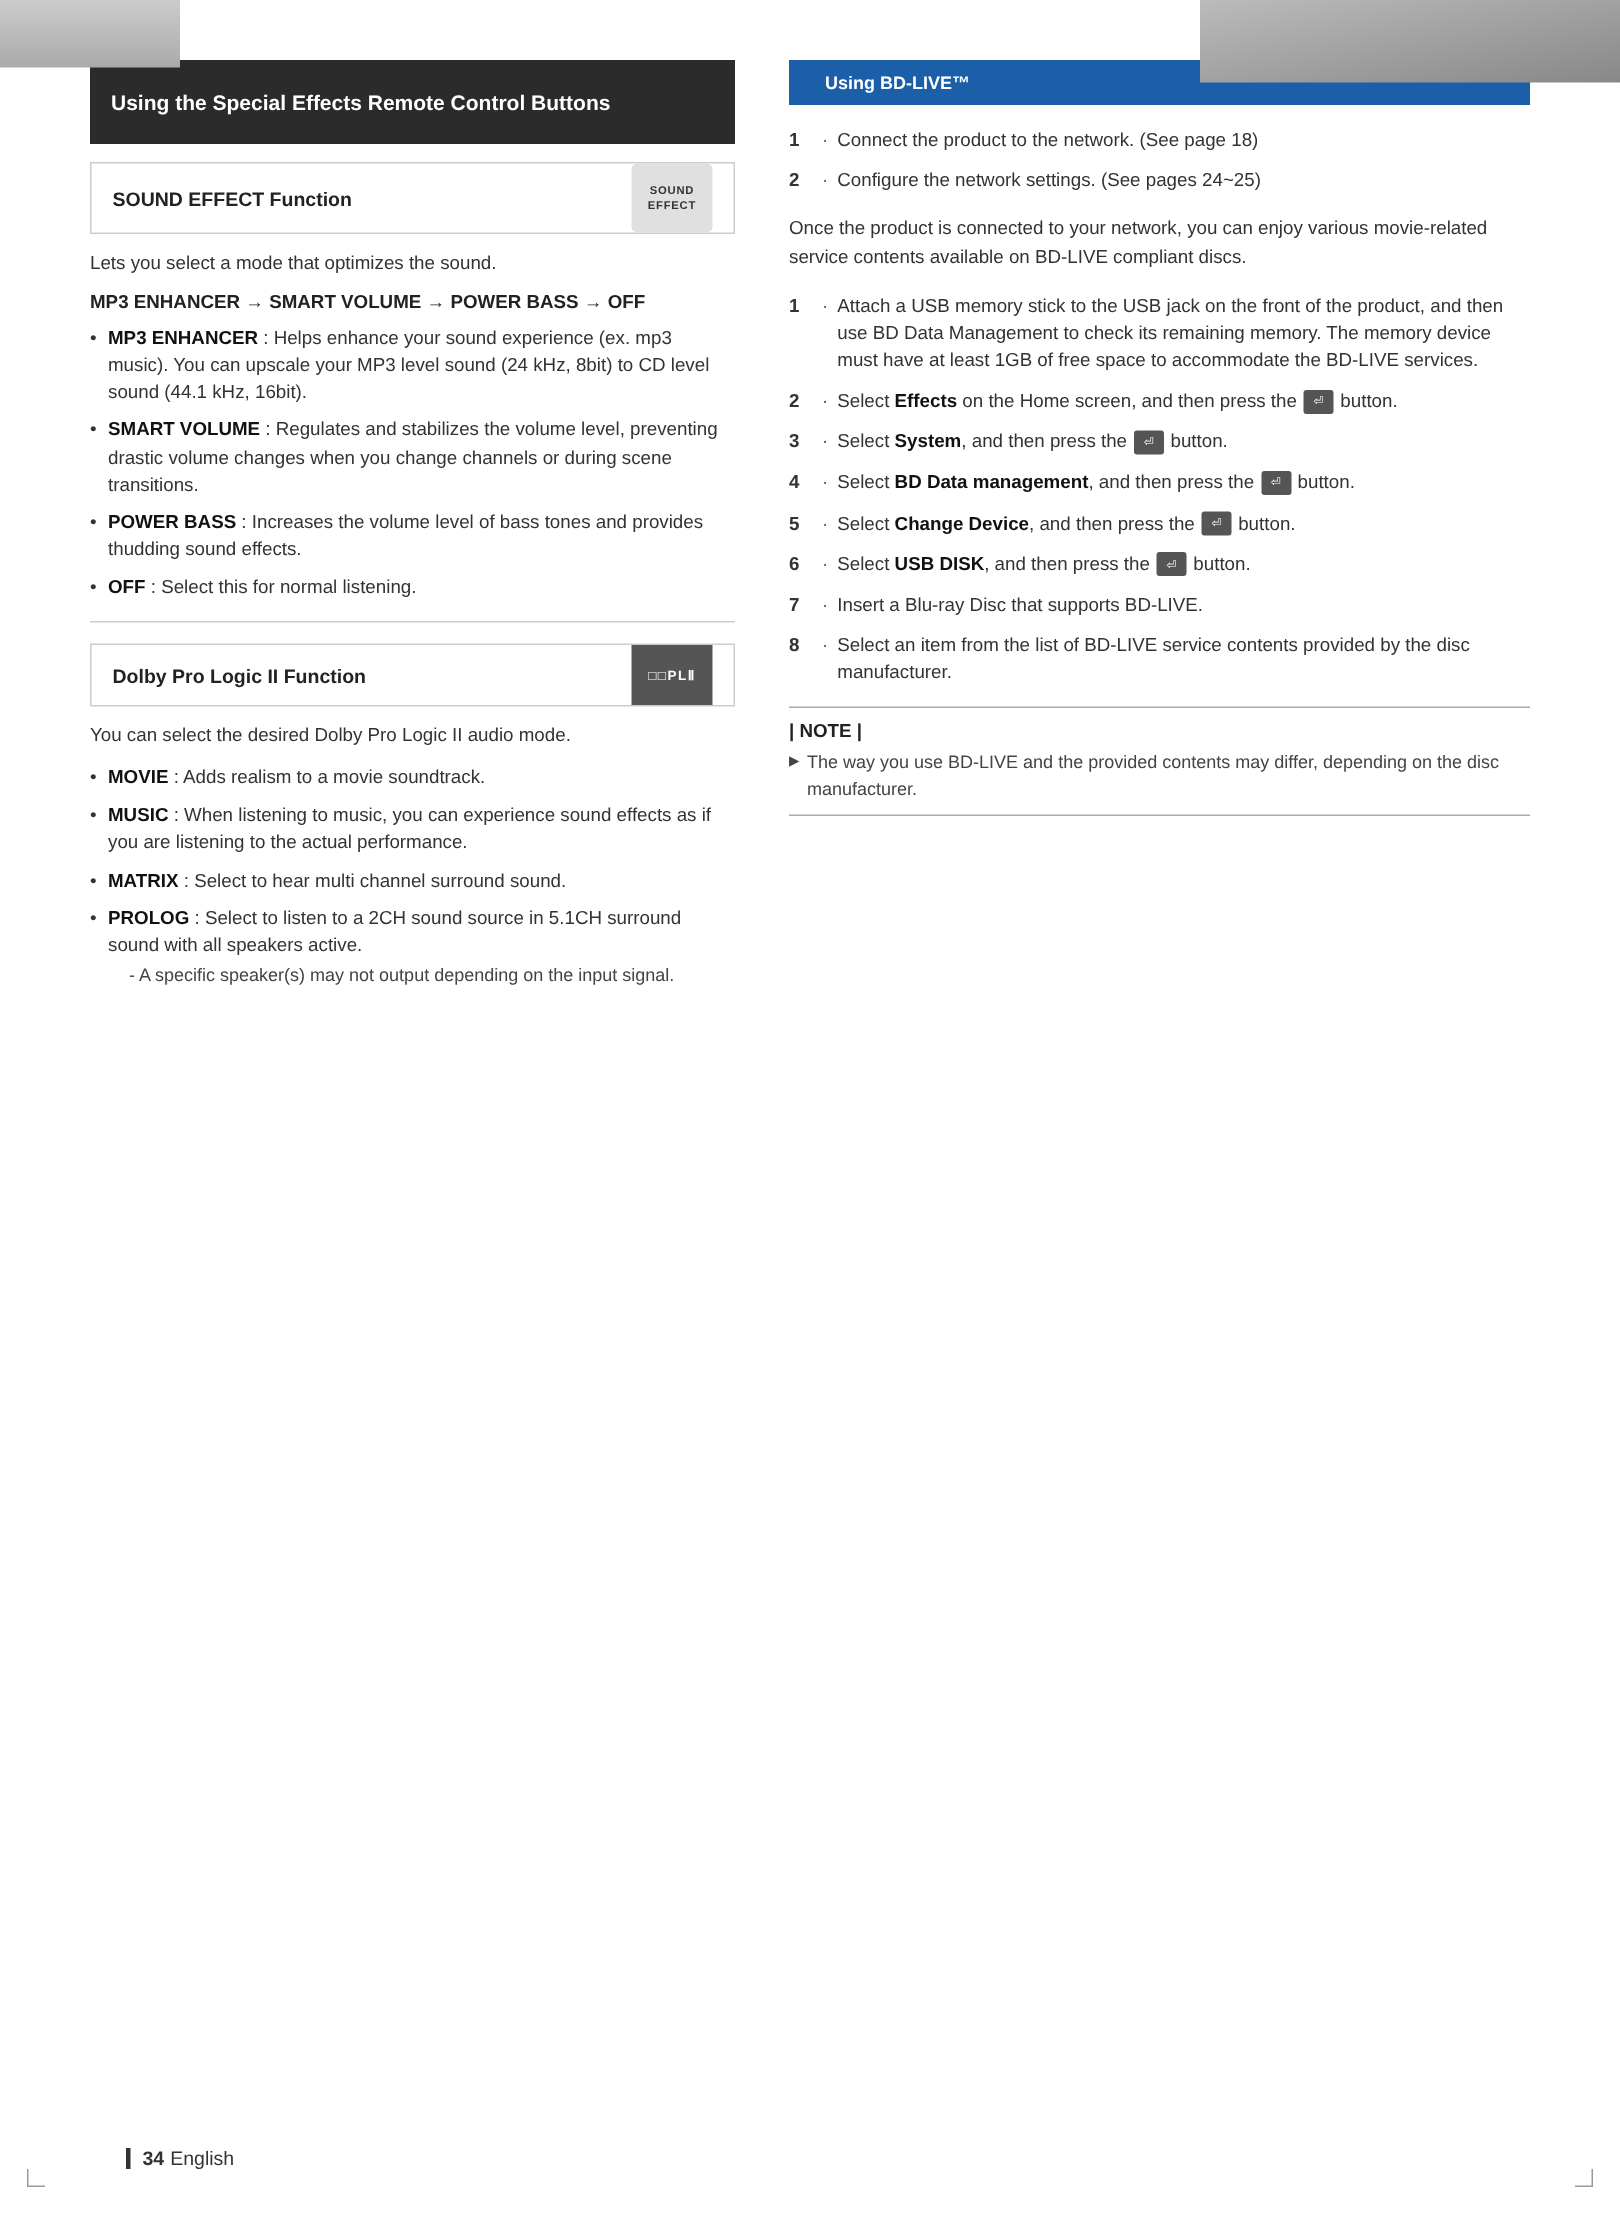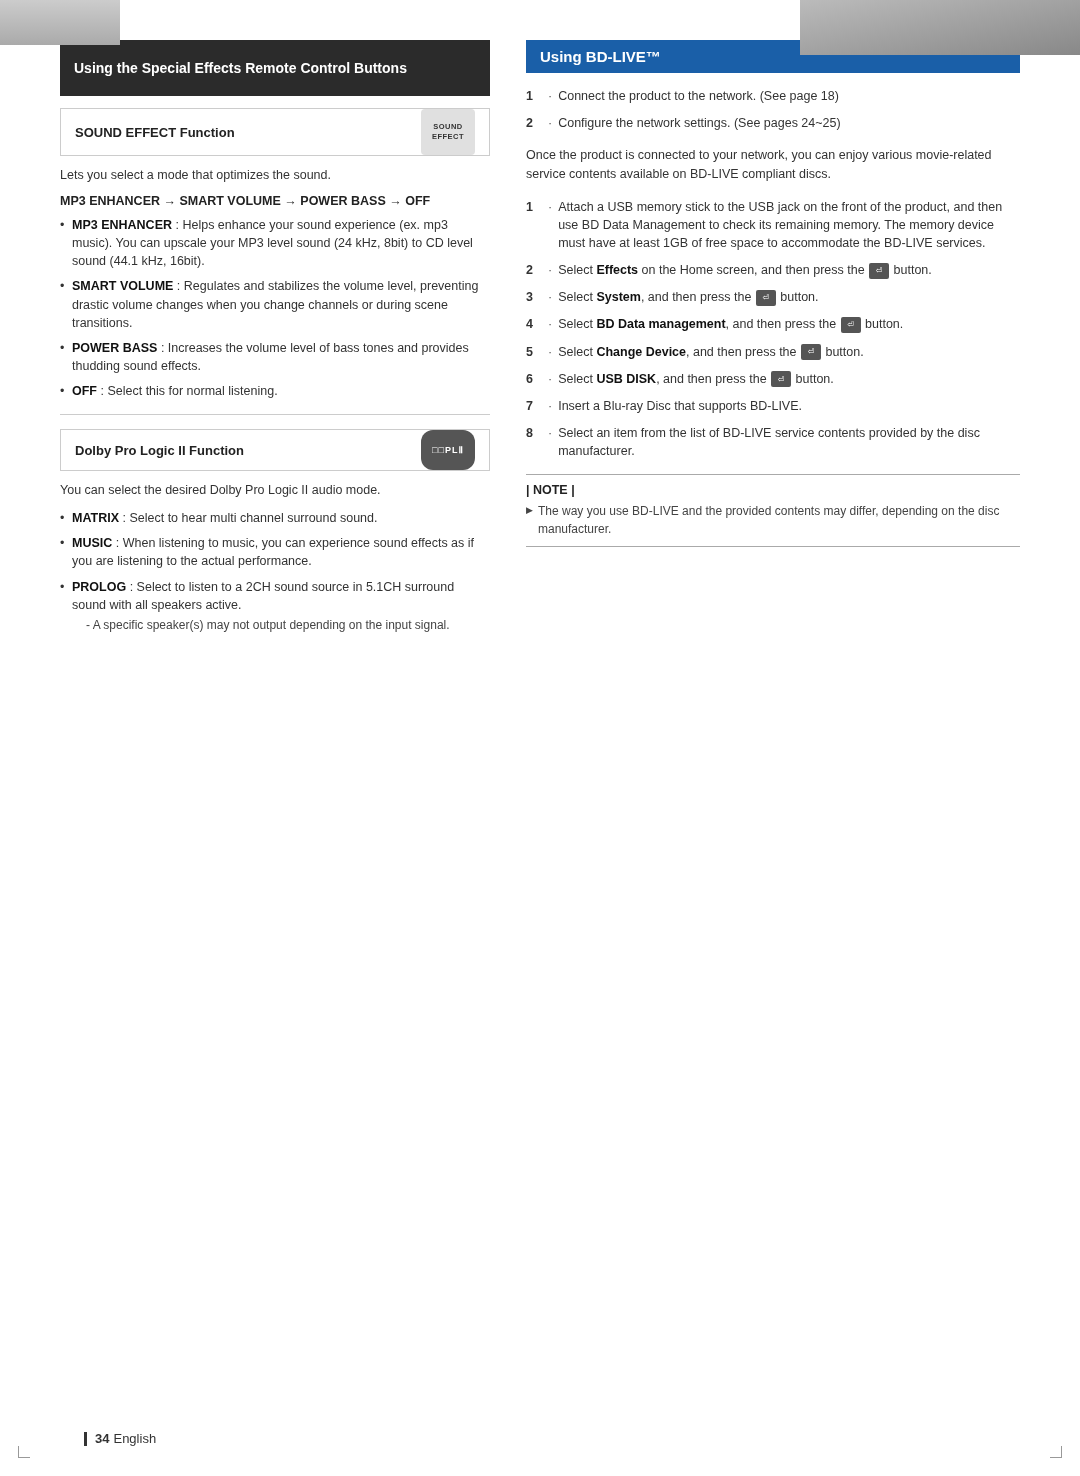--- a/index.html
+++ b/index.html
@@ -63,23 +63,23 @@
       font-size: 14px;
       font-weight: bold;
       padding: 20px 14px;
       margin-bottom: 12px;
     }
 
     
     .section-header-blue {
       background: #1a5fa8;
       color: #fff;
-      font-size: 15px;
-      font-weight: bold;
-      padding: 8px 14px;
+      font-size: 12px;
+      font-weight: bold;
+      padding: 8px 24px;
       margin-bottom: 14px;
     }
 
     
     .function-row {
       border: 1px solid #ccc;
       display: flex;
       align-items: center;
       justify-content: space-between;
       padding: 0 14px;
@@ -107,21 +107,21 @@
       color: #333;
       letter-spacing: 0.5px;
       line-height: 1.3;
     }
 
     
     .dolby-btn {
       width: 54px;
       height: 40px;
       background: #555;
-      border-radius: 12px;
+      border-radius: 0;
       display: flex;
       flex-direction: column;
       align-items: center;
       justify-content: center;
       font-size: 8px;
       font-weight: bold;
       color: #fff;
       letter-spacing: 0.5px;
     }
 
@@ -366,22 +366,23 @@
       <div class="function-row">
         <span class="function-label">Dolby Pro Logic II Function</span>
         <div class="dolby-btn">
           <span class="dolby-icon-text">□□PLⅡ</span>
         </div>
       </div>
 
       <p class="intro-text">You can select the desired Dolby Pro Logic II audio mode.</p>
 
       <ul class="bullet-list">
+        <li><strong>MOVIE</strong> : Adds realism to a movie soundtrack.</li>
+        <li><strong>MUSIC</strong> : When listening to music, you can experience sound effects as if you are listening to the actual performance.</li>
         <li><strong>MATRIX</strong> : Select to hear multi channel surround sound.</li>
-        <li><strong>MUSIC</strong> : When listening to music, you can experience sound effects as if you are listening to the actual performance.</li>
         <li>
           <strong>PROLOG</strong> : Select to listen to a 2CH sound source in 5.1CH surround sound with all speakers active.
           <div class="sub-note">- A specific speaker(s) may not output depending on the input signal.</div>
         </li>
       </ul>
 
     </div>
 
     <div class="right-col">
 

